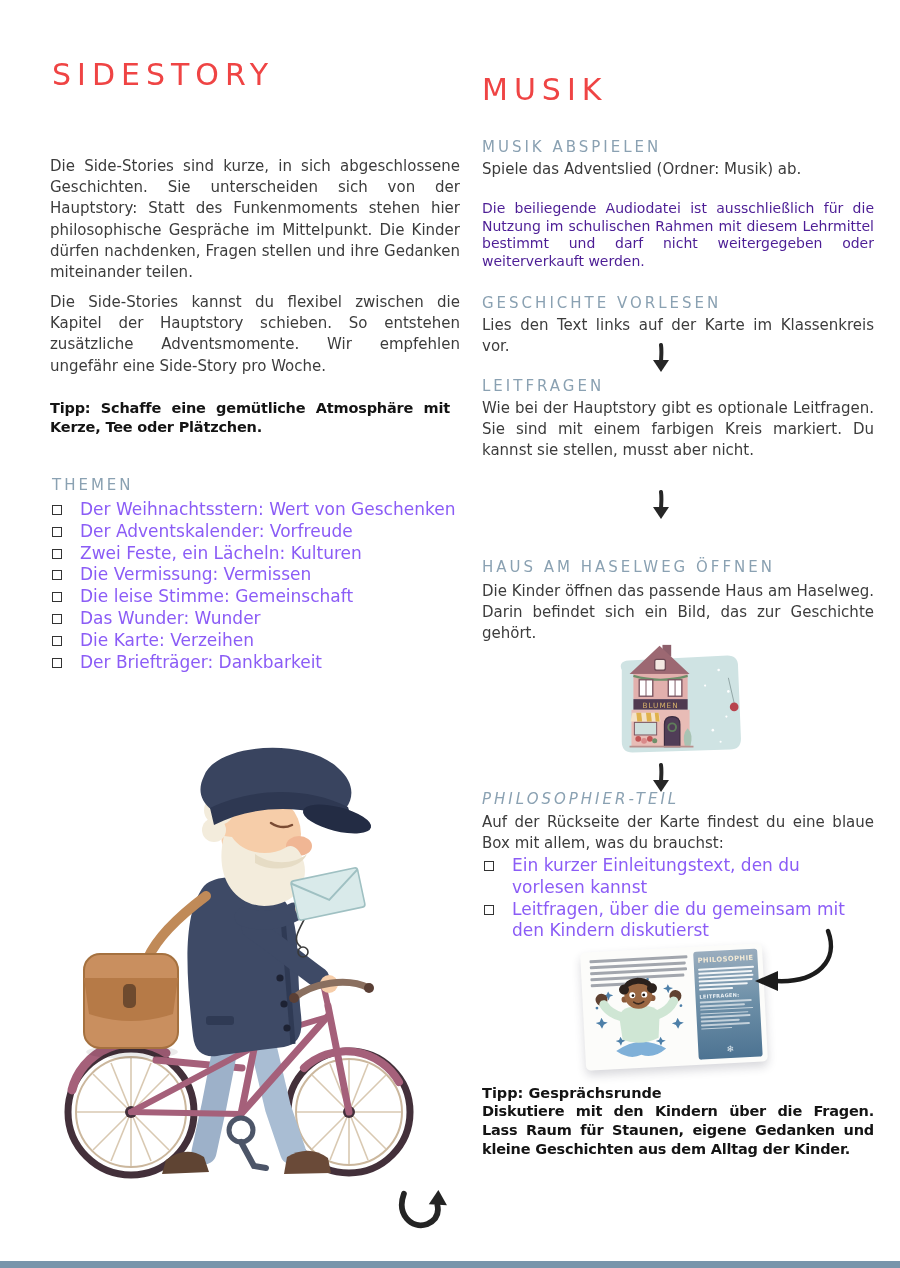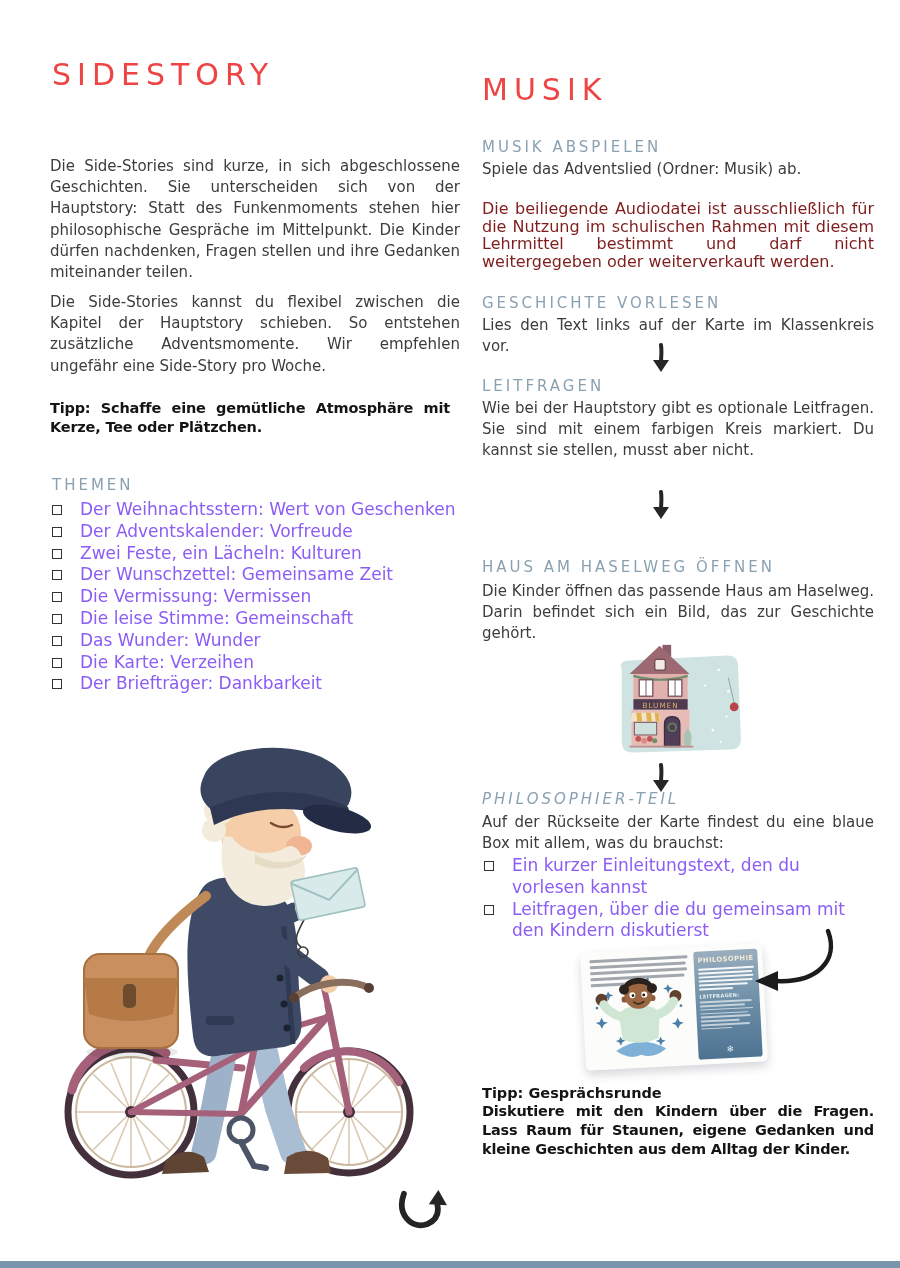--- a/index.html
+++ b/index.html
@@ -2,21 +2,21 @@
 <html><head>
 <meta charset="utf-8">
 <style>
   html,body{margin:0;padding:0;background:#ffffff;}
   .page{position:relative;width:900px;height:1268px;background:#ffffff;overflow:hidden;
         font-family:"DejaVu Sans","Liberation Sans",sans-serif;color:#3c3c3c;}
   .abs{position:absolute;}
   .h1{font-size:30px;letter-spacing:6px;font-weight:400;color:#ef4444;}
   .h2{font-size:15px;letter-spacing:3px;font-weight:400;color:#8aa1b2;}
   .body-text{font-size:15px;line-height:21.2px;text-align:justify;color:#3c3c3c;}
-  .small-text{font-size:16px;line-height:17.6px;text-align:justify;color:#7f1d1d;}
+  .small-text{font-size:14px;line-height:17.6px;text-align:justify;color:#4c1d95;}
   .tip-text{font-size:14.5px;line-height:19px;font-weight:700;letter-spacing:-0.2px;
             color:#141414;text-align:justify;}
   .tip-title{font-size:14.5px;line-height:18px;font-weight:700;color:#141414;}
   .check-list{list-style:none;margin:0;padding:0;}
   .check-list li{display:flex;align-items:flex-start;font-size:17px;line-height:21.8px;color:#8b5cf6;}
   .check-box{flex:0 0 auto;width:8px;height:8px;border:1.6px solid #333;margin:6px 18px 0 2px;}
   .arrow-down{width:22px;height:30px;}
   
   .philo-card{position:absolute;left:583px;top:948px;width:182px;height:118px;background:#fcfcfa;
               border-radius:5px;box-shadow:0 5px 10px rgba(40,40,60,.18);transform:rotate(-3deg);}
@@ -53,24 +53,20 @@
         <span class="check-box"></span>
         <span>Der Weihnachtsstern: Wert von Geschenken</span>
       </li>
     <li>
         <span class="check-box"></span>
         <span>Der Adventskalender: Vorfreude</span>
       </li>
     <li>
         <span class="check-box"></span>
         <span>Zwei Feste, ein Lächeln: Kulturen</span>
-      </li>
-    <li>
-        <span class="check-box"></span>
-        <span>Der Wunschzettel: Gemeinsame Zeit</span>
       </li>
     <li>
         <span class="check-box"></span>
         <span>Die Vermissung: Vermissen</span>
       </li>
     <li>
         <span class="check-box"></span>
         <span>Die leise Stimme: Gemeinschaft</span>
       </li>
     <li>

